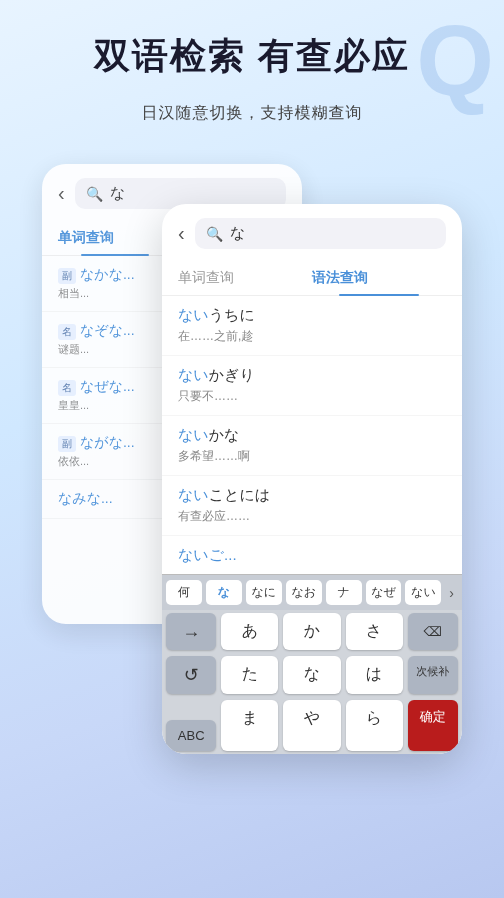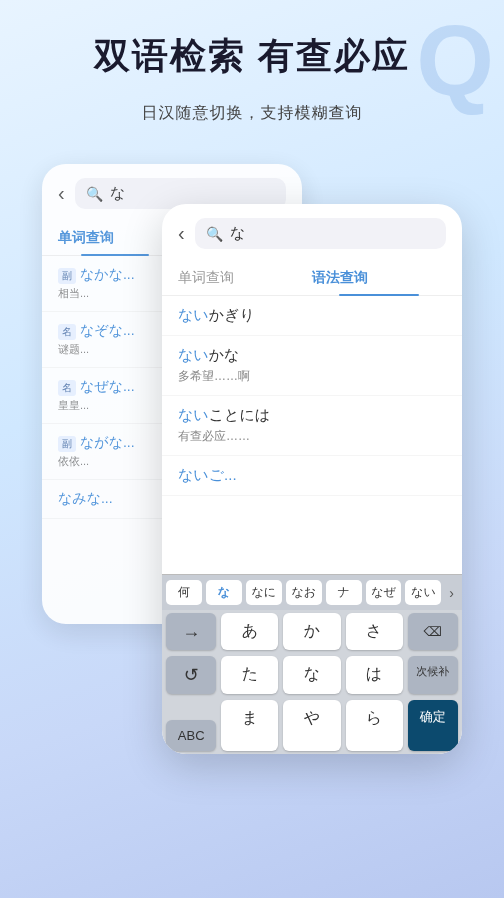--- a/index.html
+++ b/index.html
@@ -250,21 +250,21 @@
       background: #adb5c2;
       display: flex;
       align-items: center;
       justify-content: center;
     }
     .key-abc {
       font-size: 13px;
       margin-top: 20px;
     }
     .key-confirm {
-      background: #0c4a6e;
+      background: #b91c1c;
       color: white;
       font-size: 13px;
     }
     .key-arrow {
       font-size: 18px;
     }
   </style>
 </head>
 <body>
 
@@ -317,21 +317,26 @@
         <span class="search-text">な</span>
       </div>
     </div>
     <div class="phone-tabs">
       <div class="tab-item">单词查询</div>
       <div class="tab-item active">语法查询</div>
     </div>
 
     <div style="flex:1; overflow:hidden;">
       <div class="grammar-item">
+        <div class="grammar-jp"><span class="grammar-highlight">ない</span>うちに</div>
+        <div class="grammar-cn">在……之前,趁</div>
+      </div>
+      <div class="grammar-item">
         <div class="grammar-jp"><span class="grammar-highlight">ない</span>かぎり</div>
+        <div class="grammar-cn">只要不……</div>
       </div>
       <div class="grammar-item">
         <div class="grammar-jp"><span class="grammar-highlight">ない</span>かな</div>
         <div class="grammar-cn">多希望……啊</div>
       </div>
       <div class="grammar-item">
         <div class="grammar-jp"><span class="grammar-highlight">ない</span>ことには</div>
         <div class="grammar-cn">有查必应……</div>
       </div>
       <div class="grammar-item">

